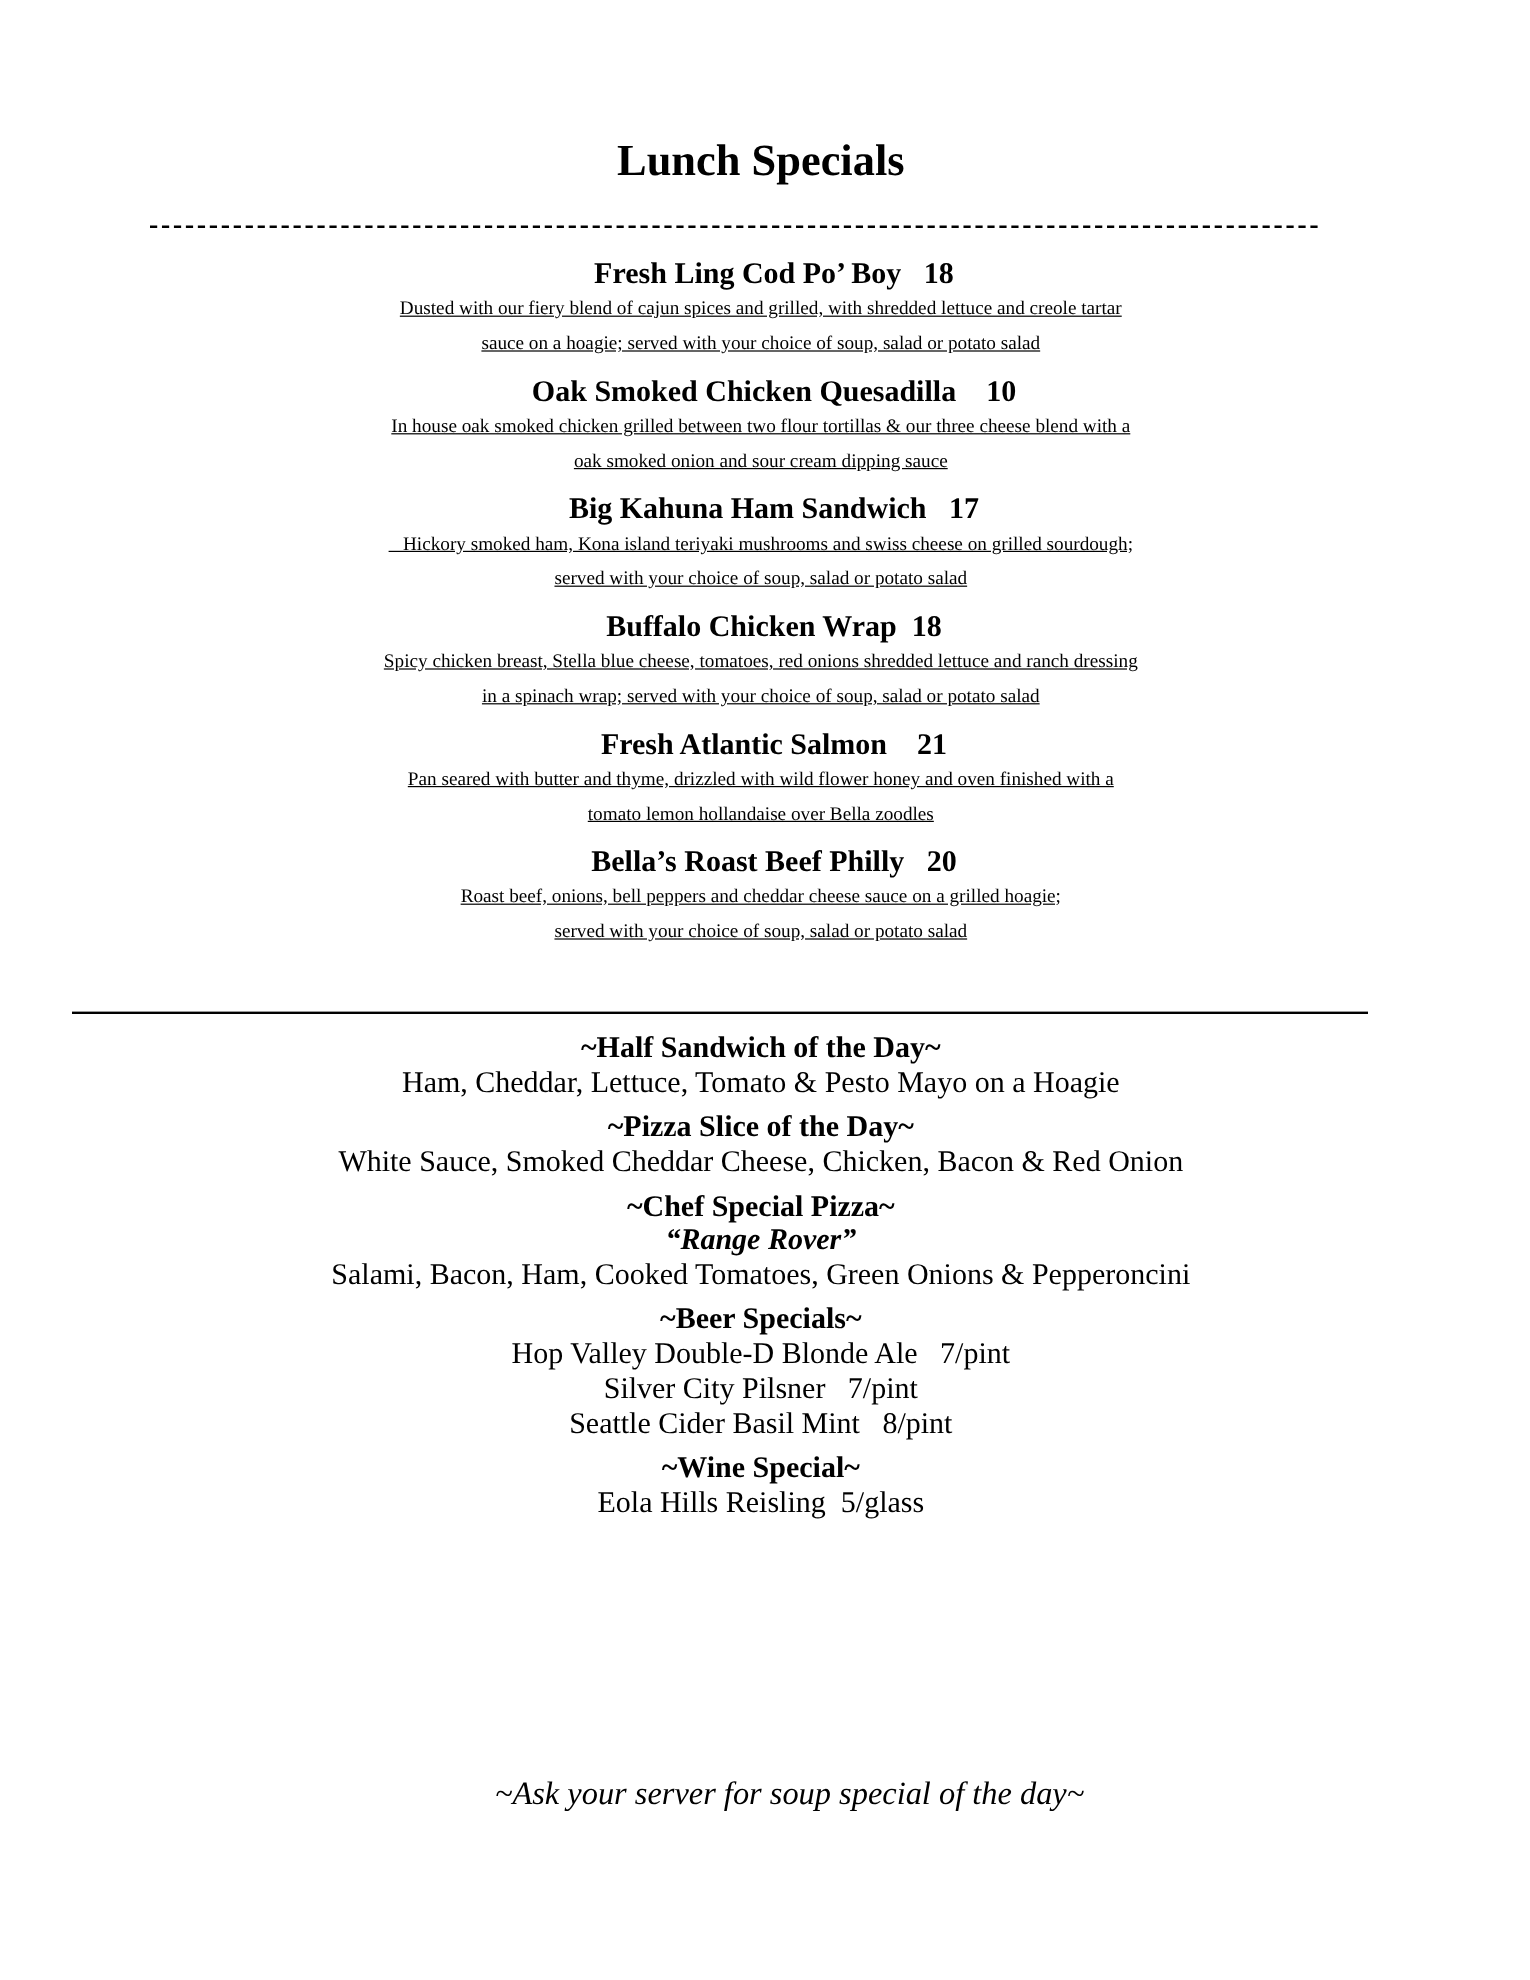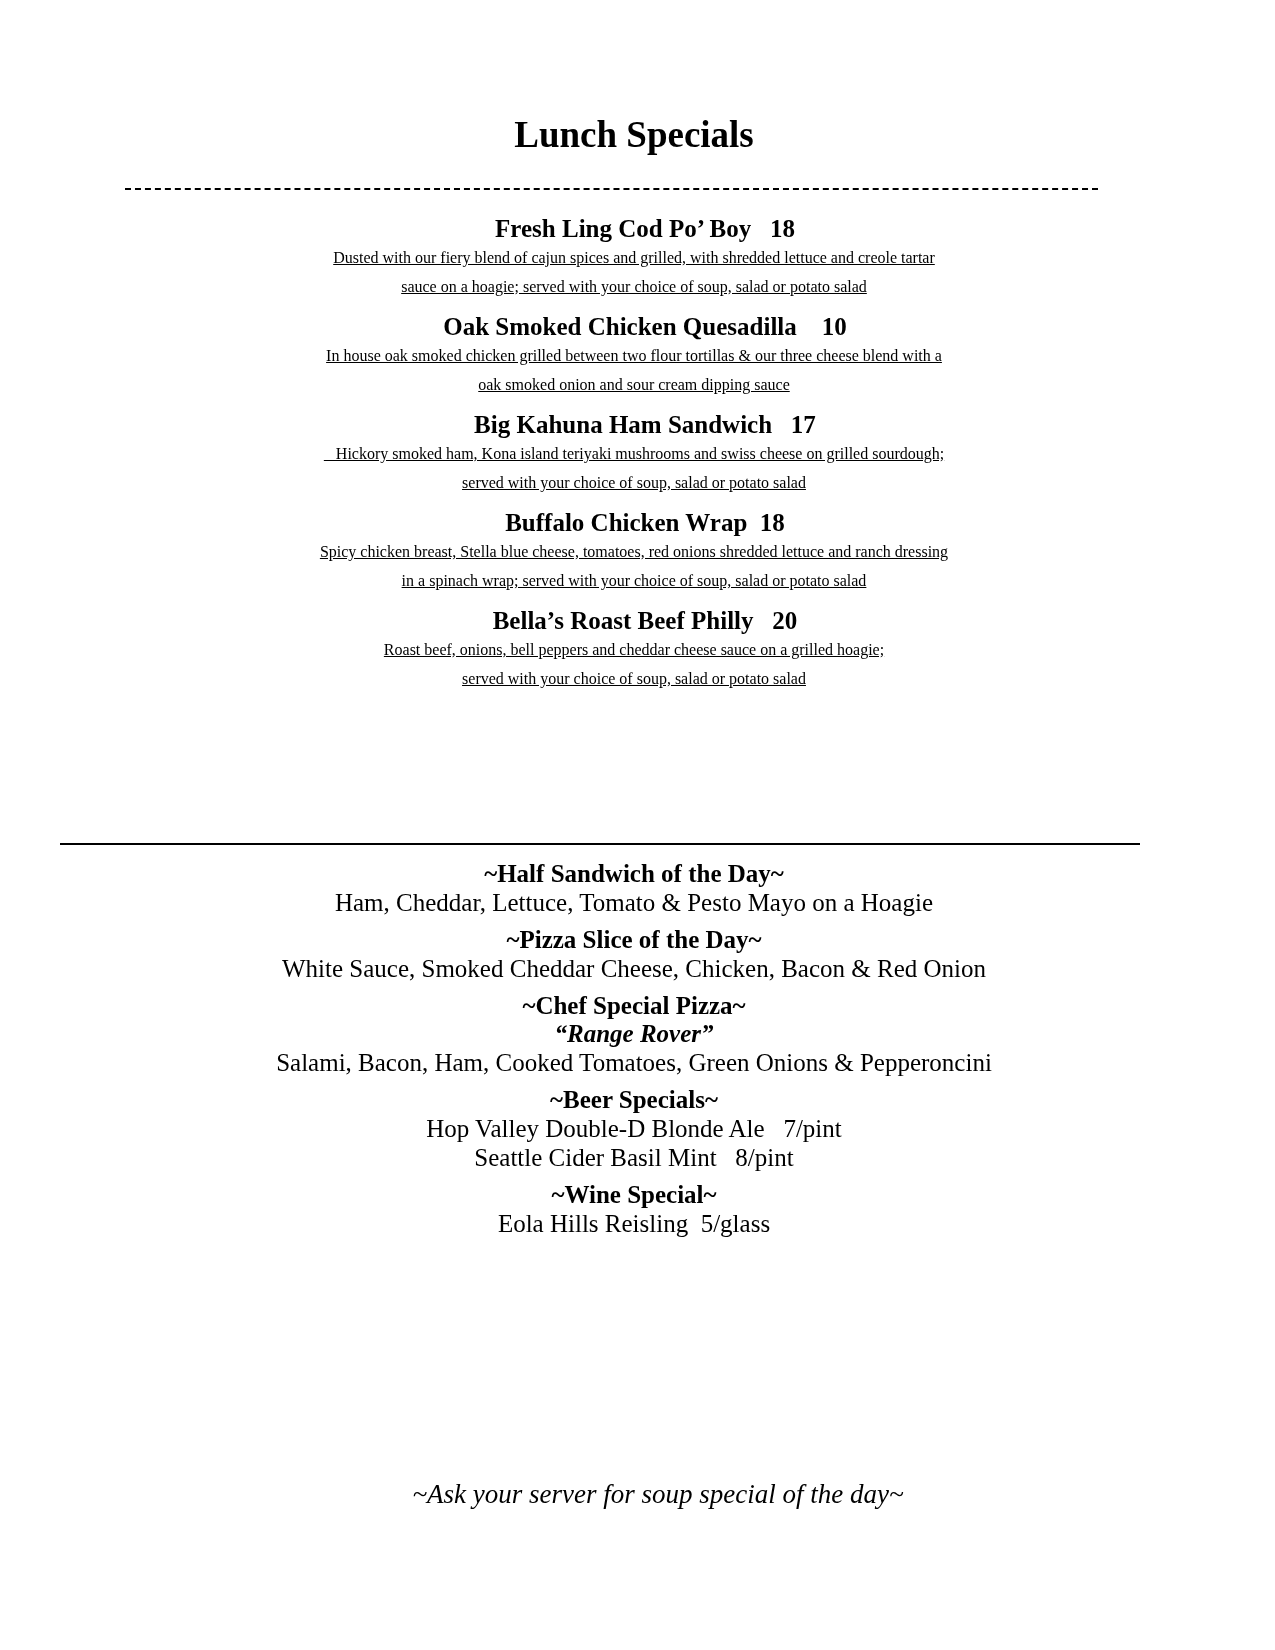--- a/index.html
+++ b/index.html
@@ -122,20 +122,25 @@
       <div class="item-name">Big Kahuna Ham Sandwich   17</div>
       <div class="item-desc">&nbsp;&nbsp;&nbsp;Hickory smoked ham, Kona island teriyaki mushrooms and swiss cheese on grilled sourdough;</div>
       <div class="item-desc">served with your choice of soup, salad or potato salad</div>
     </div>
     <div class="menu-item">
       <div class="item-name">Buffalo Chicken Wrap  18</div>
       <div class="item-desc">Spicy chicken breast, Stella blue cheese, tomatoes, red onions shredded lettuce and ranch dressing</div>
       <div class="item-desc">in a spinach wrap; served with your choice of soup, salad or potato salad</div>
     </div>
     <div class="menu-item">
+      <div class="item-name">Fresh Atlantic Salmon    21</div>
+      <div class="item-desc">Pan seared with butter and thyme, drizzled with wild flower honey and oven finished with a</div>
+      <div class="item-desc">tomato lemon hollandaise over Bella zoodles</div>
+    </div>
+    <div class="menu-item">
       <div class="item-name">Bella’s Roast Beef Philly   20</div>
       <div class="item-desc">Roast beef, onions, bell peppers and cheddar cheese sauce on a grilled hoagie;</div>
       <div class="item-desc">served with your choice of soup, salad or potato salad</div>
     </div>
   </div>
 
   <div class="solid-rule"></div>
 
   <div class="center-block daily">
     <div class="daily-section">
@@ -147,20 +152,21 @@
       <div class="section-line">White Sauce, Smoked Cheddar Cheese, Chicken, Bacon &amp; Red Onion</div>
     </div>
     <div class="daily-section">
       <div class="section-heading">~Chef Special Pizza~</div>
       <div class="section-subtitle">“Range Rover”</div>
       <div class="section-line">Salami, Bacon, Ham, Cooked Tomatoes, Green Onions &amp; Pepperoncini</div>
     </div>
     <div class="daily-section">
       <div class="section-heading">~Beer Specials~</div>
       <div class="section-line">Hop Valley Double-D Blonde Ale   7/pint</div>
+      <div class="section-line">Silver City Pilsner   7/pint</div>
       <div class="section-line">Seattle Cider Basil Mint   8/pint</div>
     </div>
     <div class="daily-section">
       <div class="section-heading">~Wine Special~</div>
       <div class="section-line">Eola Hills Reisling  5/glass</div>
     </div>
   </div>
 
   <div class="center-block soup-note">~Ask your server for soup special of the day~</div>
 

